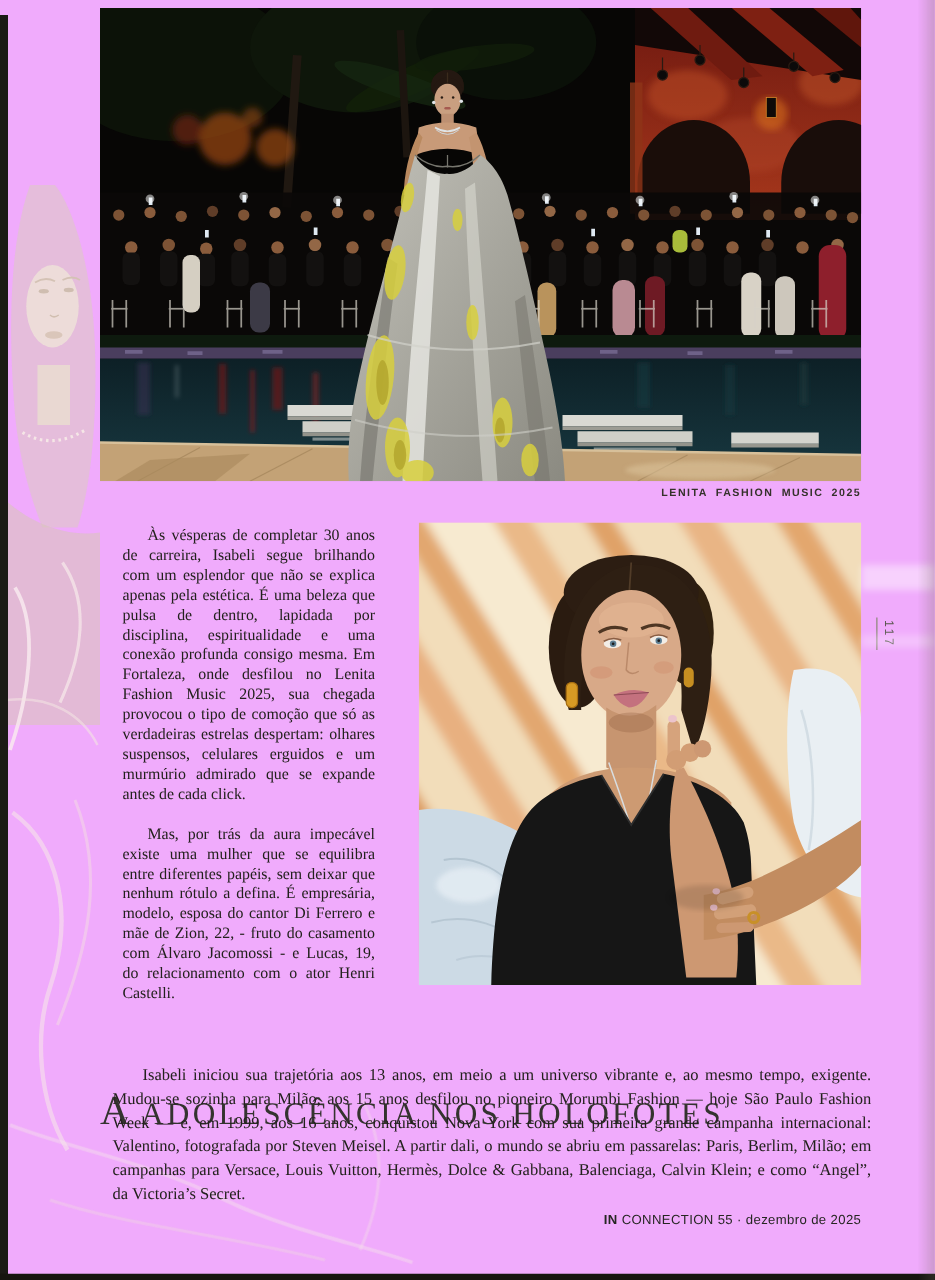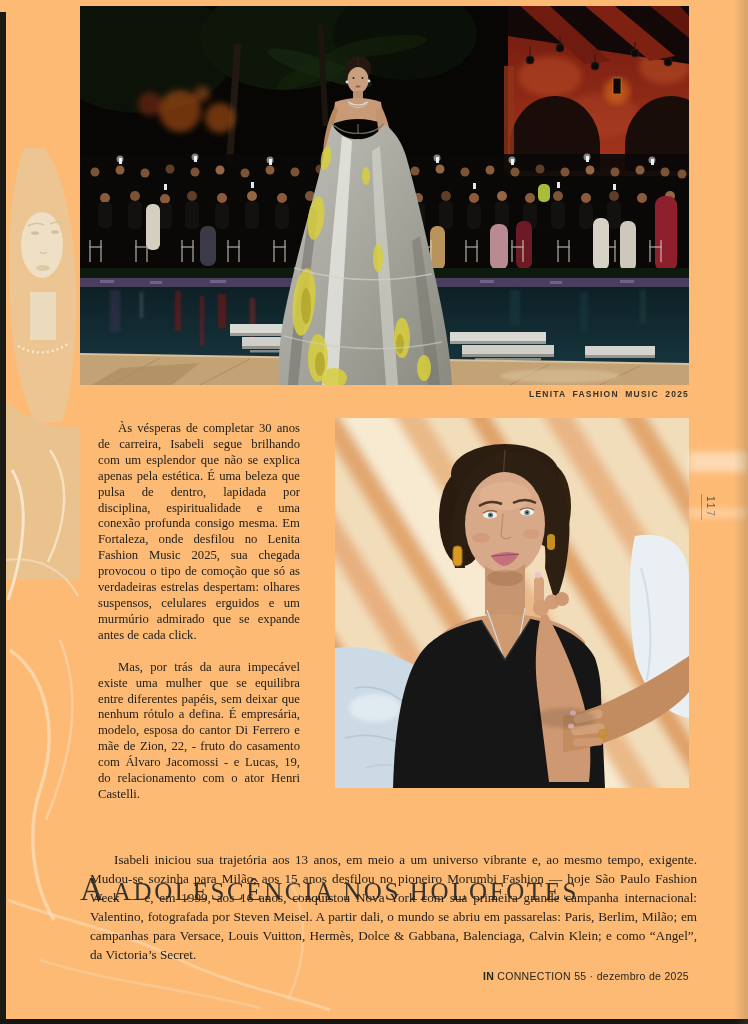--- a/index.html
+++ b/index.html
@@ -1,19 +1,19 @@
 <!DOCTYPE html>
 <html><head>
 <meta charset="utf-8">
 <style>
   html,body{margin:0;padding:0;}
   #page{
     position:relative;
     width:748px;height:1024px;
-    background:#fdba74;
+    background:#f0abfc;
     overflow:hidden;
     font-family:"Liberation Serif",serif;
   }
   
   .edge-left{position:absolute;left:0;top:12px;width:6px;height:1012px;background:#1b1a15;}
   .edge-bottom{position:absolute;left:0;bottom:0;width:748px;height:5px;background:#16150f;}
   .edge-right-shade{position:absolute;right:0;top:0;width:14px;height:1024px;
     background:linear-gradient(to right,rgba(110,105,85,0),rgba(110,105,85,.28));}
   .margin-band{position:absolute;left:689px;right:0;top:452px;height:20px;
     background:rgba(255,255,255,.45);filter:blur(3px);}

